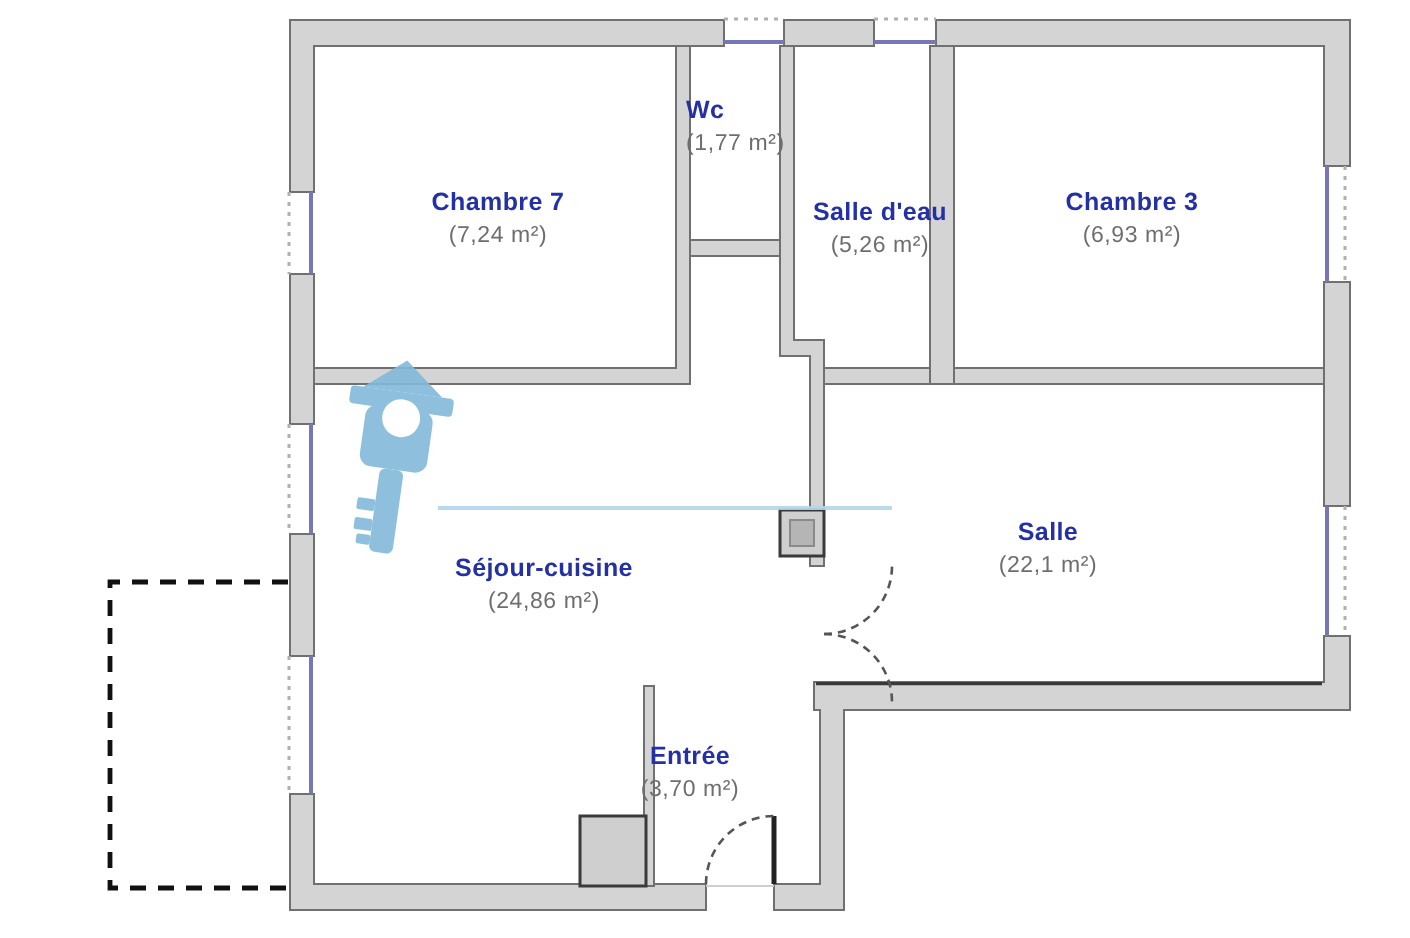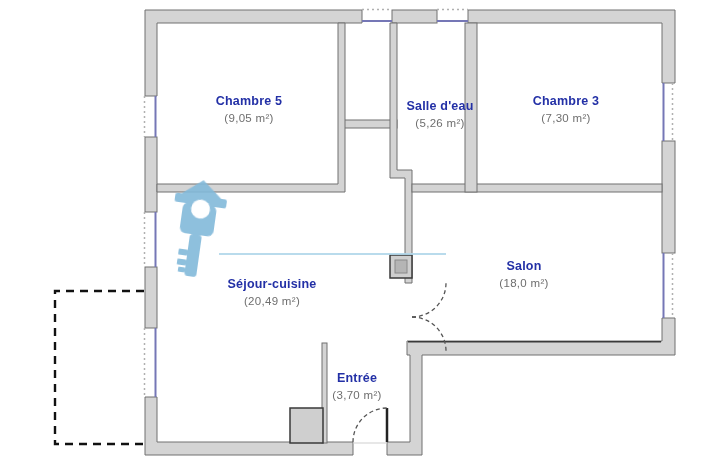--- a/index.html
+++ b/index.html
@@ -25,21 +25,21 @@
   .room-label{position:absolute;text-align:center;transform:translateX(-50%);white-space:nowrap;}
   .room-label.left-align{transform:none;text-align:left;}
   .room-name{font-size:12.5px;font-weight:bold;color:var(--room-name,#2330a6);line-height:14px;letter-spacing:.2px;}
   .room-area{font-size:11.5px;color:var(--room-area,#6e6e6e);line-height:13px;margin-top:4px;letter-spacing:.3px;}
   .chambre1{left:249px;top:94px;}
   .wc{left:343px;top:48px;}
   .salle-eau{left:440px;top:99px;}
   .chambre2{left:566px;top:94px;}
   .sejour{left:272px;top:277px;}
   .salon{left:524px;top:259px;}
-  .entree{left:357px;top:371px;}
+  .entree{left:345px;top:371px;}
 </style>
 </head>
 <body>
 
 <div class="plan-wrap">
   <svg class="plan" width="705" height="469" viewBox="0 0 705 469">
 
     <g>
       <path class="wall" d="M145,10 H362 V23 H157 V96 H145 Z"></path>
       <rect class="wall" x="392" y="10" width="45" height="13"></rect>
@@ -105,36 +105,40 @@
         <rect class="wm" x="-6" y="29" width="12" height="42" rx="3"></rect>
         <rect class="wm" x="-15" y="45" width="9" height="6" rx="1"></rect>
         <rect class="wm" x="-15" y="55" width="9" height="6" rx="1"></rect>
         <rect class="wm" x="-13" y="63" width="7" height="5" rx="1"></rect>
         <circle cx="1" cy="3" r="9.5" fill="#ffffff"></circle>
       </g>
     </g>
   </svg>
 
   <div class="room-label chambre1">
-    <div class="room-name">Chambre 5</div>
-    <div class="room-area">(9,05 m²)</div>
+    <div class="room-name">Chambre 7</div>
+    <div class="room-area">(7,24 m²)</div>
+  </div>
+  <div class="room-label wc left-align">
+    <div class="room-name">Wc</div>
+    <div class="room-area">(1,77 m²)</div>
   </div>
   <div class="room-label salle-eau">
     <div class="room-name">Salle d'eau</div>
     <div class="room-area">(5,26 m²)</div>
   </div>
   <div class="room-label chambre2">
     <div class="room-name">Chambre 3</div>
-    <div class="room-area">(7,30 m²)</div>
+    <div class="room-area">(6,93 m²)</div>
   </div>
   <div class="room-label sejour">
     <div class="room-name">Séjour-cuisine</div>
-    <div class="room-area">(20,49 m²)</div>
+    <div class="room-area">(24,86 m²)</div>
   </div>
   <div class="room-label salon">
-    <div class="room-name">Salon</div>
-    <div class="room-area">(18,0 m²)</div>
+    <div class="room-name">Salle</div>
+    <div class="room-area">(22,1 m²)</div>
   </div>
   <div class="room-label entree">
     <div class="room-name">Entrée</div>
     <div class="room-area">(3,70 m²)</div>
   </div>
 </div>
 
 </body></html>

